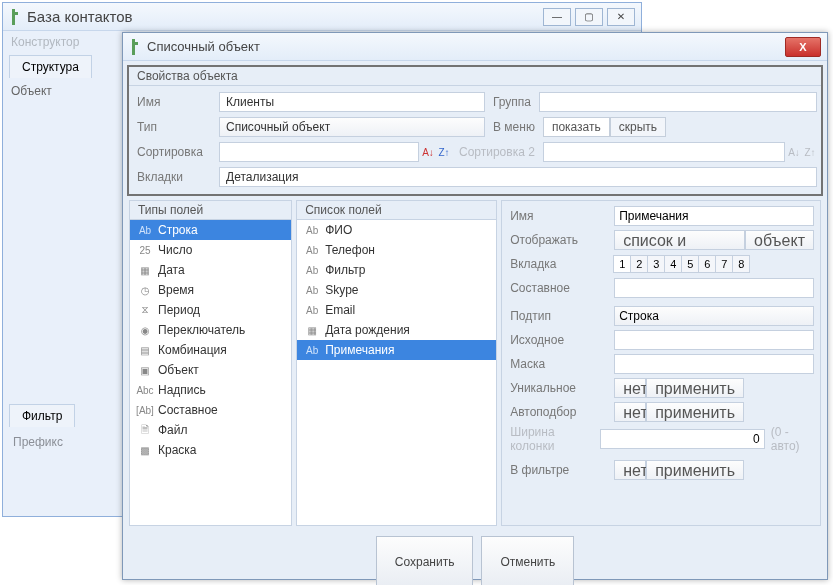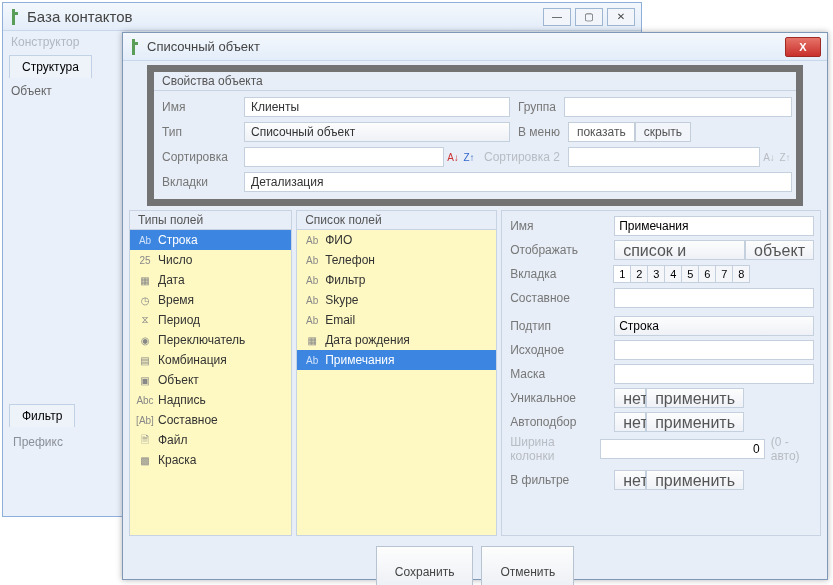--- a/index.html
+++ b/index.html
@@ -22,40 +22,40 @@
 
 .dlg { position: absolute; left: 122px; top: 32px; width: 706px; height: 548px; border: 1px solid #7f98b8; background: #e7eef7; box-shadow: 0 0 6px rgba(0,0,0,0.3); }
 .dlg .titlebar { height: 28px; display: flex; align-items: center; padding: 0 6px; background: linear-gradient(#f4f8fd,#e3edf9); border-bottom: 1px solid #c7d7ec; }
 .dlg .titlebar .title { flex: 1; font-size: 13px; color: #444; }
 .dlg .closebtn { width: 36px; height: 20px; background: linear-gradient(#e57368,#c9302c); border: 1px solid #9f2a24; border-radius: 2px; color: #fff; font-weight: bold; font-size: 11px; }
 
 .appicon { display: inline-block; width: 12px; height: 16px; margin-right: 6px; }
 .appicon svg { display: block; }
 
 
-.group { margin: 4px 24px; border: 7px solid #737373; background: #e7eef7; }
+.group { margin: 4px 4px; border: 2px solid #737373; background: #e7eef7; }
 .group > .gtitle { padding: 2px 8px; font-size: 12px; color: #555; border-bottom: 1px solid #c7d3e3; }
 .props { padding: 4px 4px; }
 .prow { display: flex; align-items: center; height: 24px; margin-bottom: 1px; }
 .plabel { width: 86px; padding-left: 4px; color: #777; font-size: 12px; }
 .pinput { flex: 1; background: #fff; border: 1px solid #c5d0df; height: 20px; padding: 2px 6px; font-size: 12px; color: #333; }
 .ptext { color: #777; padding: 0 8px; }
 .toggle { display: flex; }
 .toggle span { padding: 2px 8px; border: 1px solid #c4cedb; background: #f2f5fa; color: #555; }
 .toggle span.active { background: #fff; }
 .sortbtns { display: flex; gap: 2px; margin-left: 2px; }
 .sortbtns span { width: 14px; height: 18px; display: flex; align-items: center; justify-content: center; font-size: 10px; border: 1px solid transparent; }
 .sortbtns span.az { color: #c33; }
 .sortbtns span.za { color: #36c; }
 
 
 .main { display: flex; margin: 0 6px 4px 6px; height: 326px; gap: 0; }
 .panel { border: 1px solid #c7d3e3; background: #e7eef7; display: flex; flex-direction: column; }
 .panel .ptitle { padding: 2px 8px; color: #555; border-bottom: 1px solid #c7d3e3; background: #e7eef7; flex: 0 0 auto; }
-.panel .plist { flex: 1; background: #fef9c3; overflow: auto; }
+.panel .plist { flex: 1; background: #ffffff; overflow: auto; }
 .panel.left { width: 164px; }
 .panel.mid { width: 202px; margin-left: 4px; }
 .panel.right { flex: 1; margin-left: 4px; padding: 4px 6px; }
 
 .li { display: flex; align-items: center; gap: 6px; padding: 3px 8px; color: #333; cursor: default; }
 .li.sel { background: #3c85e0; color: #fff; }
 .li .ic { width: 14px; height: 14px; display: flex; align-items: center; justify-content: center; font-size: 10px; color: #888; }
 .li.sel .ic { color: #cfe2fb; }
 
 .rrow { display: flex; align-items: center; min-height: 22px; margin-bottom: 2px; }

